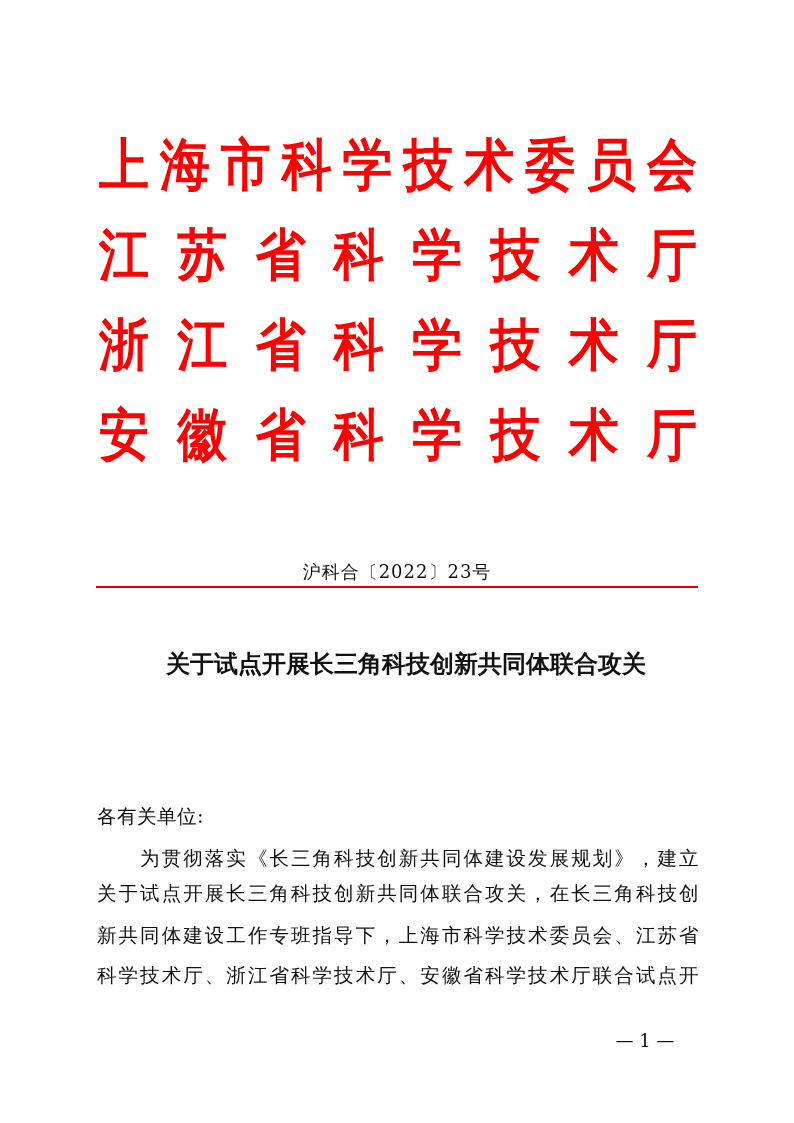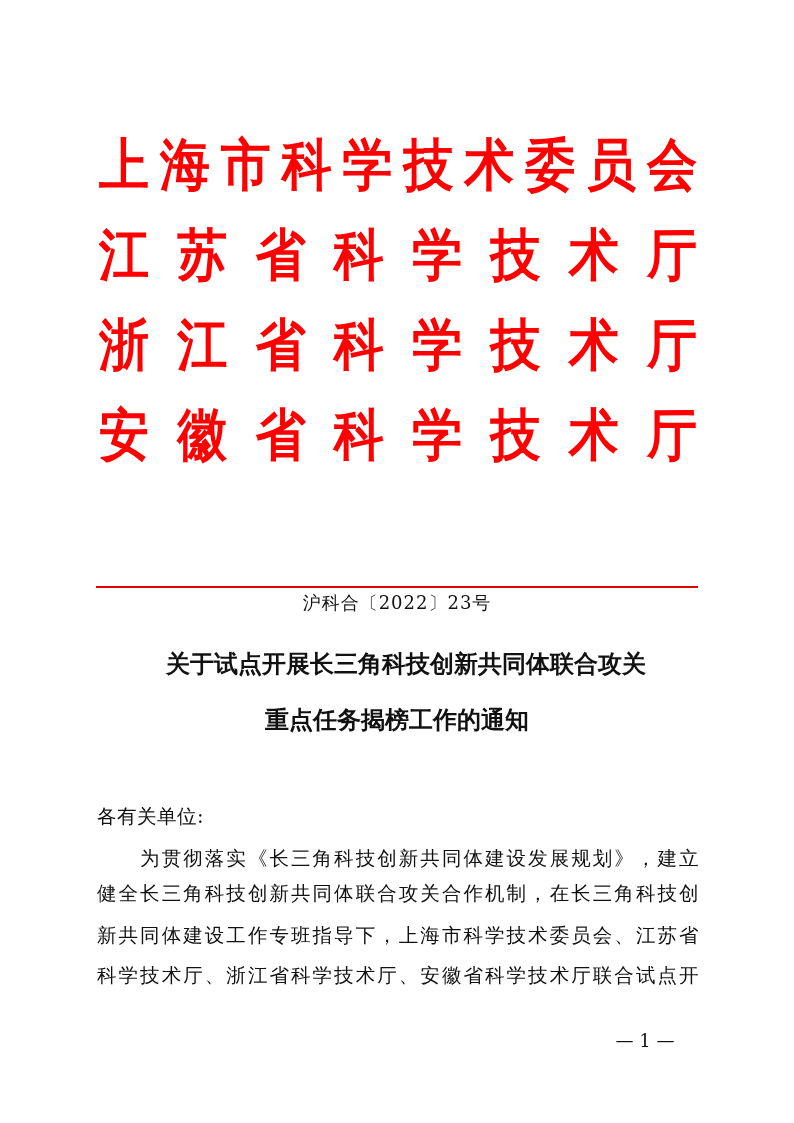--- a/index.html
+++ b/index.html
@@ -7,21 +7,21 @@
     .page { position: absolute; left: 0; top: 0; width: 794px; height: 1123px; background: #fff; }
     .issuer-row {
       position: absolute; left: 97px; width: 602px; height: 60px;
       display: flex; justify-content: space-between; align-items: center;
       color: #ff0000; font-family: "DejaVu Serif", serif; font-weight: bold;
       font-size: 50px; line-height: 60px;
     }
     .issuer-row span { display: block; width: 54px; text-align: center; transform: scaleY(1.12); }
     .docnum {
       position: absolute; top: 560px; left: 0; width: 794px; text-align: center;
-      font-family: "DejaVu Serif", serif; font-size: 18px; color: #111; letter-spacing: 1px; margin-top: 31px;
+      font-family: "DejaVu Serif", serif; font-size: 18px; color: #111; letter-spacing: 1px;
     }
     .redline { position: absolute; left: 96px; top: 586px; width: 602px; height: 2px; background: #e00000; }
     .title-line {
       position: absolute; left: 0; width: 794px; text-align: center;
       font-family: "DejaVu Serif", serif; font-weight: bold; font-size: 24px; color: #111;
     }
     .body-line {
       position: absolute; left: 97px; width: 602px;
       font-family: "DejaVu Serif", serif; font-size: 19.5px; color: #111;
       white-space: nowrap; text-align: justify; text-align-last: justify; letter-spacing: 0.5px;
@@ -80,22 +80,21 @@
     <span>学</span>
     <span>技</span>
     <span>术</span>
     <span>厅</span>
   </div>
 
   <div class="docnum">沪科合〔2022〕23号</div>
   <div class="redline"></div>
 
   <div class="title-line" style="top:648px;padding-left:9px;">关于试点开展长三角科技创新共同体联合攻关</div>
-  <div class="title-line" style="top:704px;">重点任务揭榜工作的通知</div>
 
   <div class="body-line" style="top:845px;">　　为贯彻落实《长三角科技创新共同体建设发展规划》，建立</div>
   <div class="body-line salutation" style="top:803px;">各有关单位:</div>
-  <div class="body-line" style="top:880px;">健全长三角科技创新共同体联合攻关合作机制，在长三角科技创</div>
+  <div class="body-line" style="top:880px;">关于试点开展长三角科技创新共同体联合攻关，在长三角科技创</div>
   <div class="body-line" style="top:922px;">新共同体建设工作专班指导下，上海市科学技术委员会、江苏省</div>
   <div class="body-line" style="top:962px;">科学技术厅、浙江省科学技术厅、安徽省科学技术厅联合试点开</div>
 
   <div class="page-number">— 1 —</div>
 </div>
 
 </body></html>

